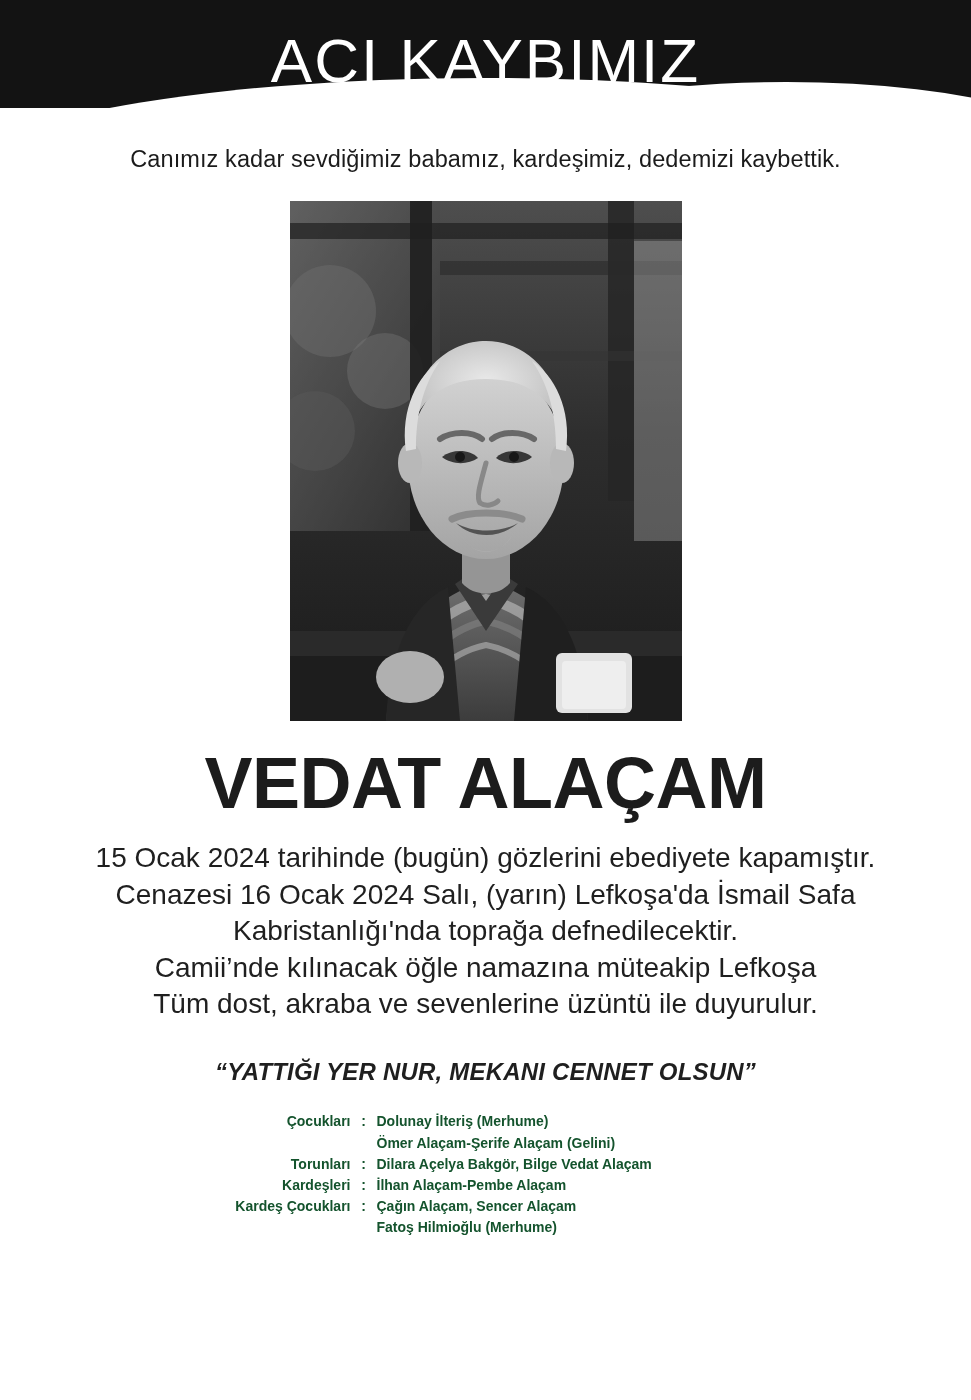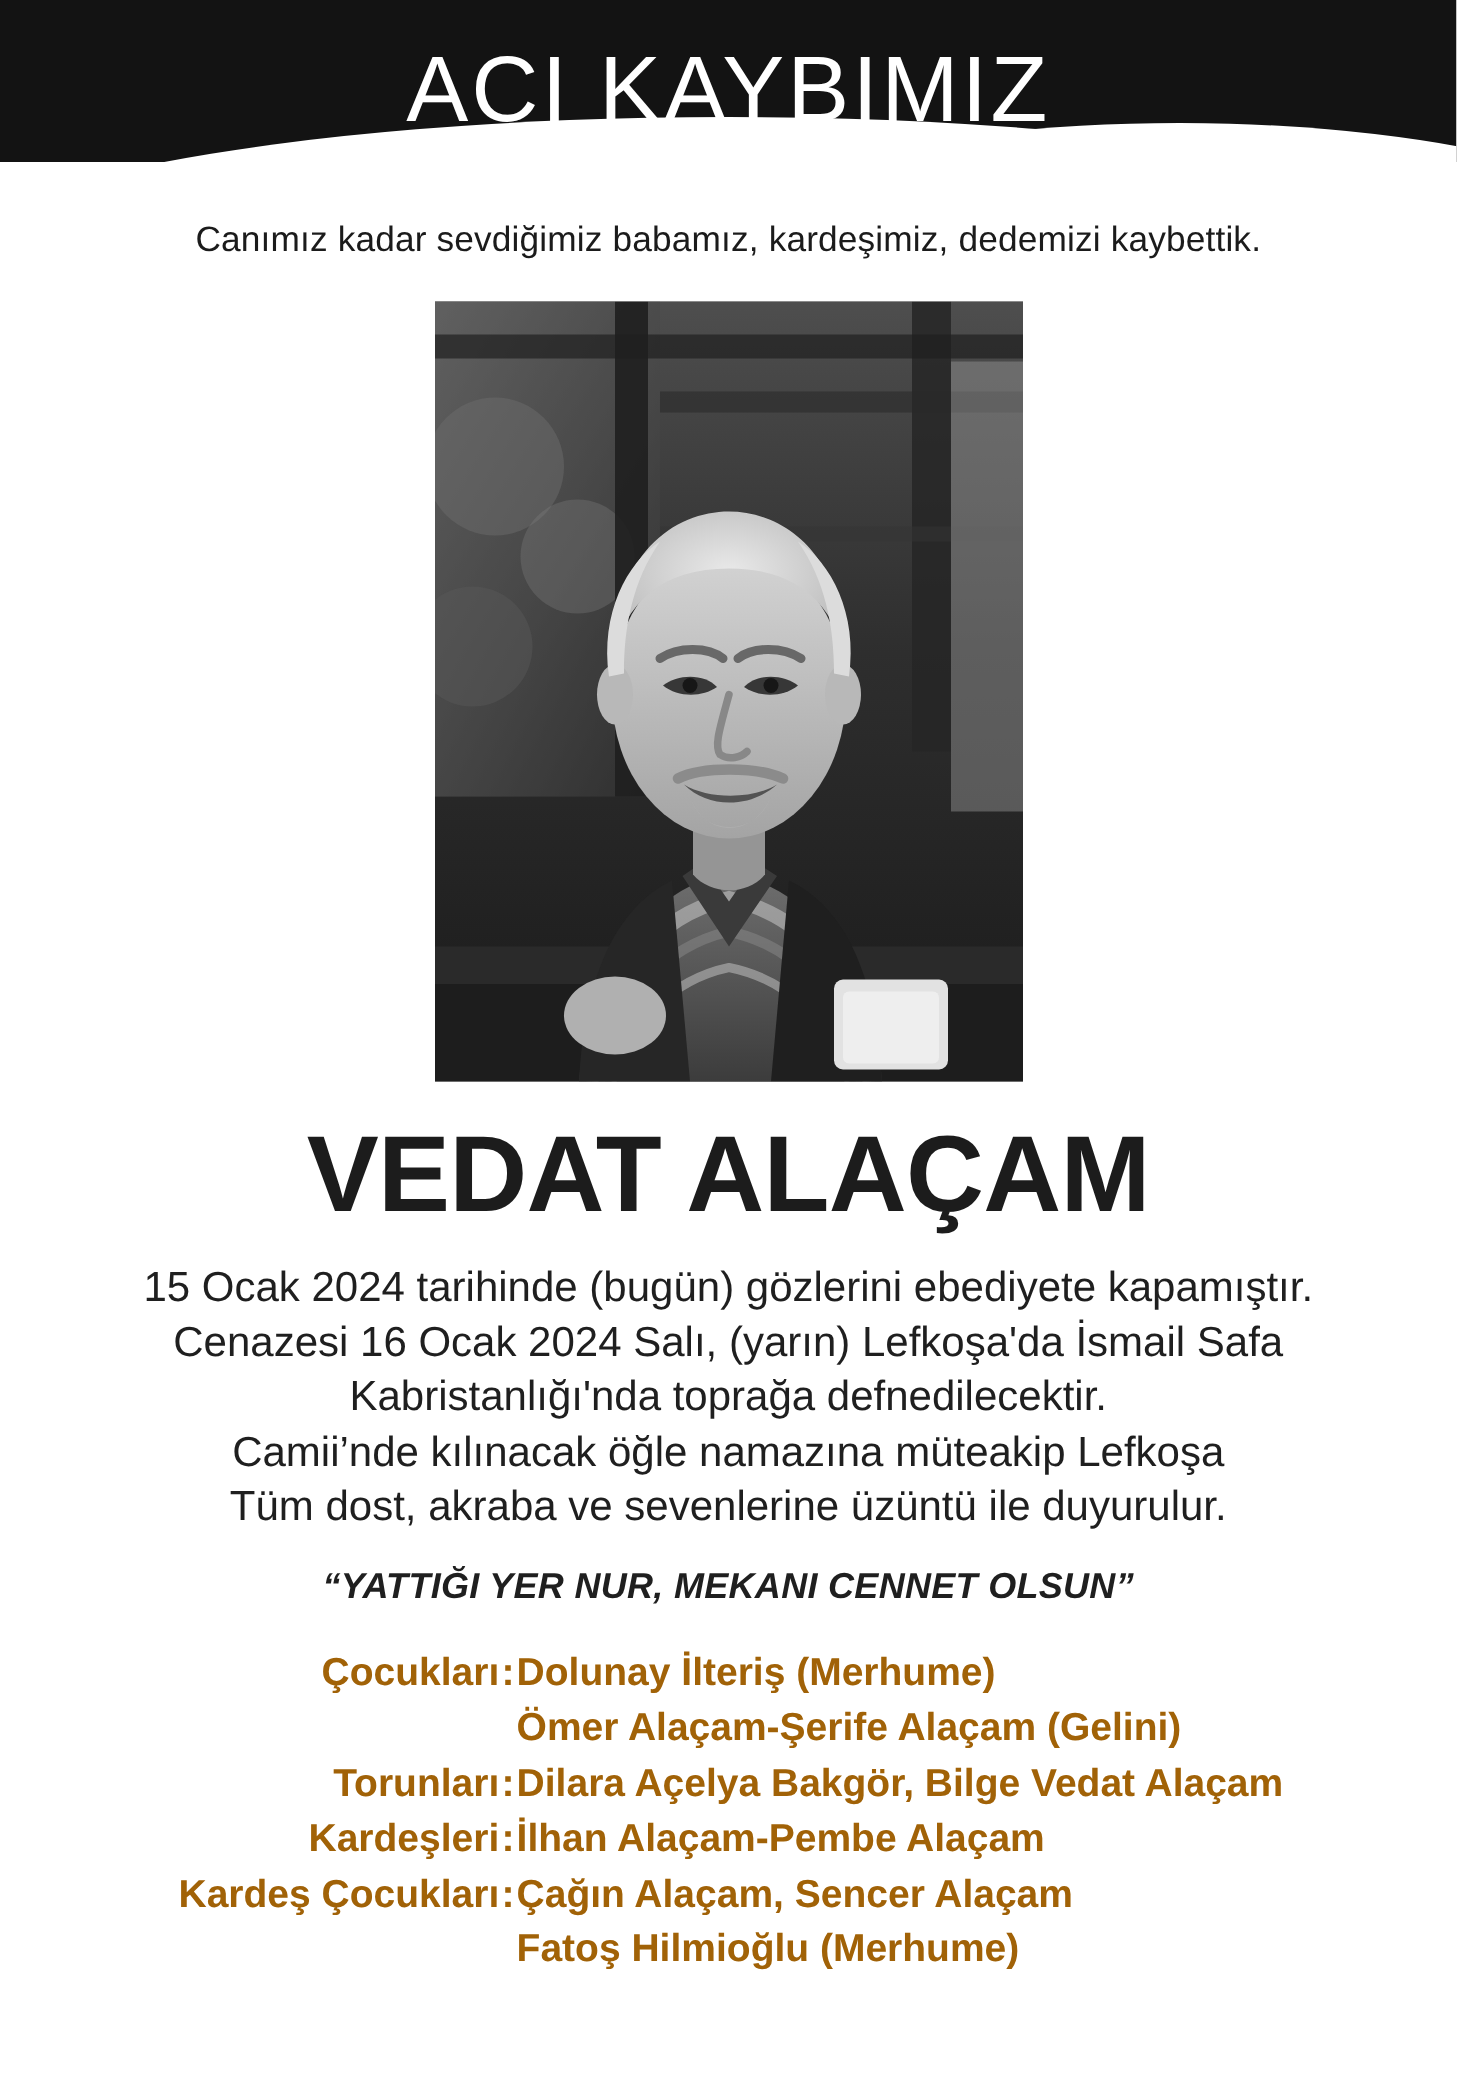--- a/index.html
+++ b/index.html
@@ -99,36 +99,36 @@
     width: 840px;
     text-align: center;
     font-size: 28px;
     line-height: 1.30;
     color: #1f1f1f;
   }
   .announcement div { white-space: nowrap; }
 
   
   .prayer {
-    margin: 22px auto 0;
+    margin: 36px auto 0;
     text-align: center;
     font-size: 24px;
     font-style: italic;
     font-weight: bold;
     color: #1f1f1f;
     letter-spacing: 0.2px;
   }
 
   
   .family {
     margin: 26px auto 0;
     width: 740px;
-    font-size: 26px;
+    font-size: 14px;
     font-weight: bold;
-    color: #a16207;
+    color: #14532d;
     border-collapse: collapse;
   }
   .family td {
     padding: 0 0 3px 0;
     vertical-align: top;
     line-height: 1.30;
   }
   .family .lbl {
     text-align: right;
     white-space: nowrap;

